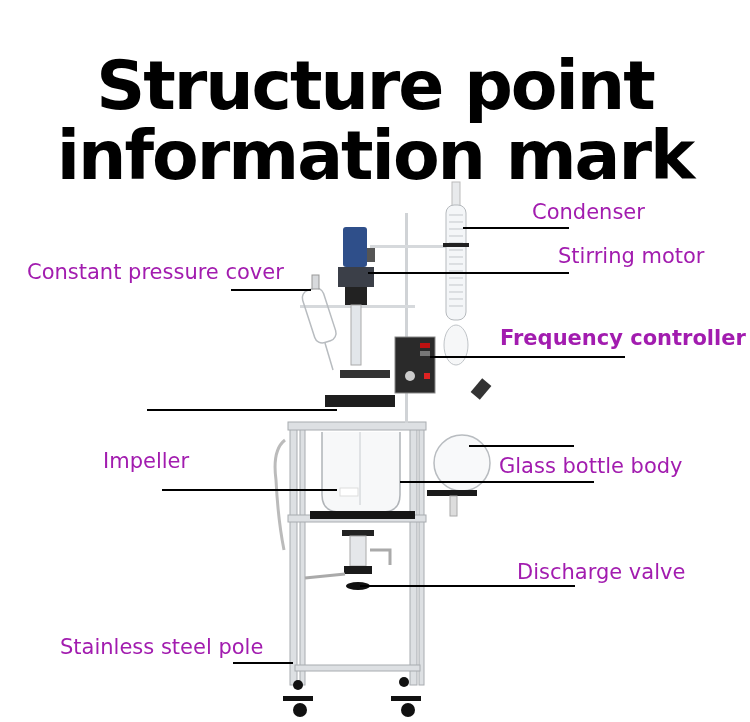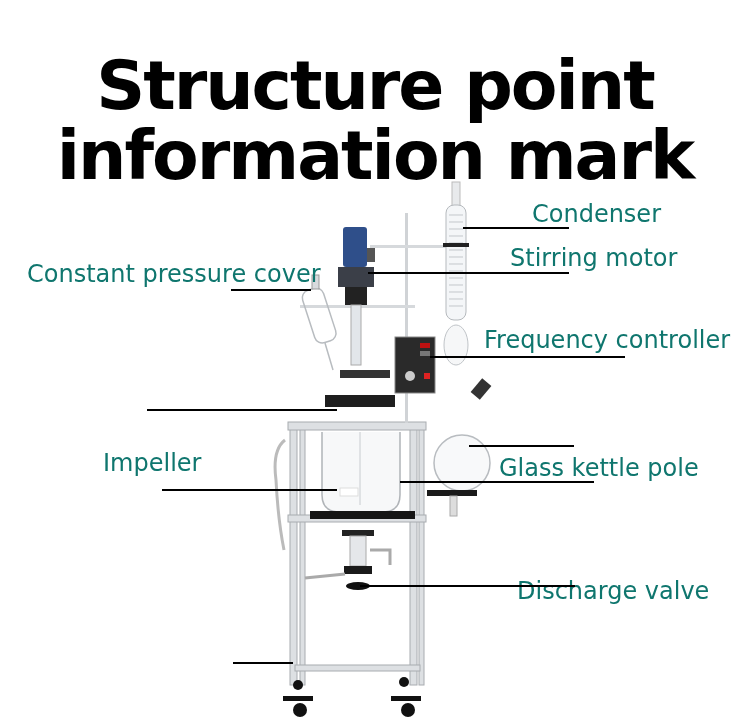--- a/index.html
+++ b/index.html
@@ -1,20 +1,20 @@
 <!DOCTYPE html>
 <html><head>
   <meta charset="utf-8">
   <style>
     html,body{margin:0;padding:0;background:#fff;}
     #stage{position:relative;width:750px;height:722px;overflow:hidden;background:#fff;font-family:"Liberation Sans",sans-serif;color:#111;}
     .title{position:absolute;left:0;width:750px;text-align:center;font-family:"DejaVu Sans",sans-serif;font-weight:bold;font-size:68px;letter-spacing:-2px;color:#000;line-height:1;}
     #t1{top:52px;}
     #t2{top:122px;}
-    .lbl{position:absolute;font-family:"DejaVu Sans",sans-serif;font-size:24px;color:#0f766e;white-space:nowrap;line-height:1;}
+    .lbl{position:absolute;font-family:"DejaVu Sans",sans-serif;font-size:21px;color:#a21caf;white-space:nowrap;line-height:1;}
     .ln{position:absolute;height:2px;background:#000;}
     svg#machine{position:absolute;left:0;top:0;}
   </style>
 </head>
 <body>
 
 <div id="stage">
 
   <div id="t1" class="title">Structure point</div>
   <div id="t2" class="title">information mark</div>
@@ -114,37 +114,38 @@
       <circle cx="408" cy="710" r="7"></circle>
         <rect x="391" y="696" width="30" height="5"></rect>
       <circle cx="298" cy="685" r="5"></circle>
         <circle cx="404" cy="682" r="5"></circle>
     </g>
   </svg>
 
   <div class="lbl" style="left:532px;top:202px;">Condenser</div>
   <div class="ln" style="left:463px;top:227px;width:106px;"></div>
 
-  <div class="lbl" style="left:510px;top:246px;">Stirring motor</div>
+  <div class="lbl" style="left:558px;top:246px;">Stirring motor</div>
   <div class="ln" style="left:368px;top:272px;width:201px;"></div>
 
   <div class="lbl" style="left:27px;top:262px;">Constant pressure cover</div>
   <div class="ln" style="left:231px;top:289px;width:80px;"></div>
 
-  <div class="lbl" style="left:484px;top:328px;">Frequency controller</div>
+  <div class="lbl" style="left:500px;top:328px;font-weight:bold;">Frequency controller</div>
   <div class="ln" style="left:430px;top:356px;width:195px;"></div>
 
   <div class="ln" style="left:147px;top:409px;width:190px;"></div>
 
   <div class="ln" style="left:469px;top:445px;width:105px;"></div>
 
-  <div class="lbl" style="left:499px;top:456px;">Glass kettle pole</div>
+  <div class="lbl" style="left:499px;top:456px;">Glass bottle body</div>
   <div class="ln" style="left:400px;top:481px;width:194px;"></div>
 
   <div class="lbl" style="left:103px;top:451px;">Impeller</div>
   <div class="ln" style="left:162px;top:489px;width:175px;"></div>
 
-  <div class="lbl" style="left:517px;top:579px;">Discharge valve</div>
+  <div class="lbl" style="left:517px;top:562px;">Discharge valve</div>
   <div class="ln" style="left:360px;top:585px;width:215px;"></div>
 
+  <div class="lbl" style="left:60px;top:637px;">Stainless steel pole</div>
   <div class="ln" style="left:233px;top:662px;width:60px;"></div>
 
 </div>
 
 </body></html>

